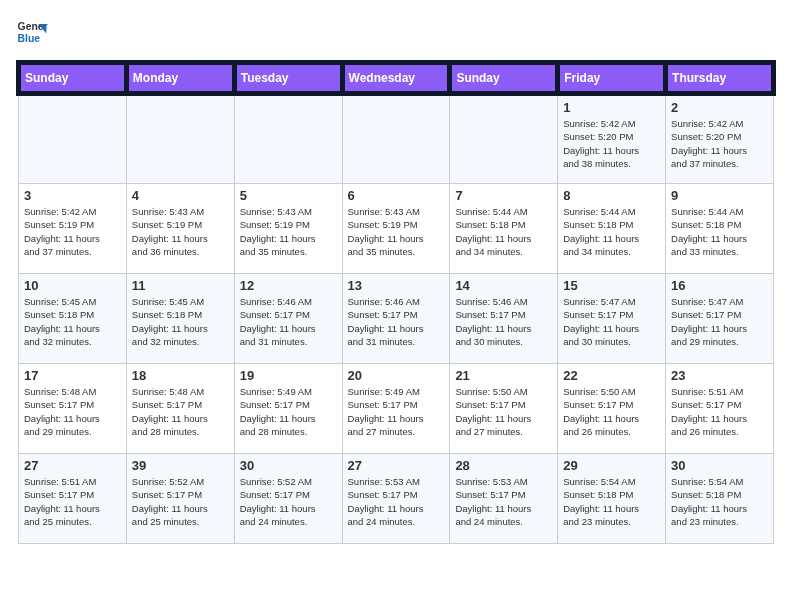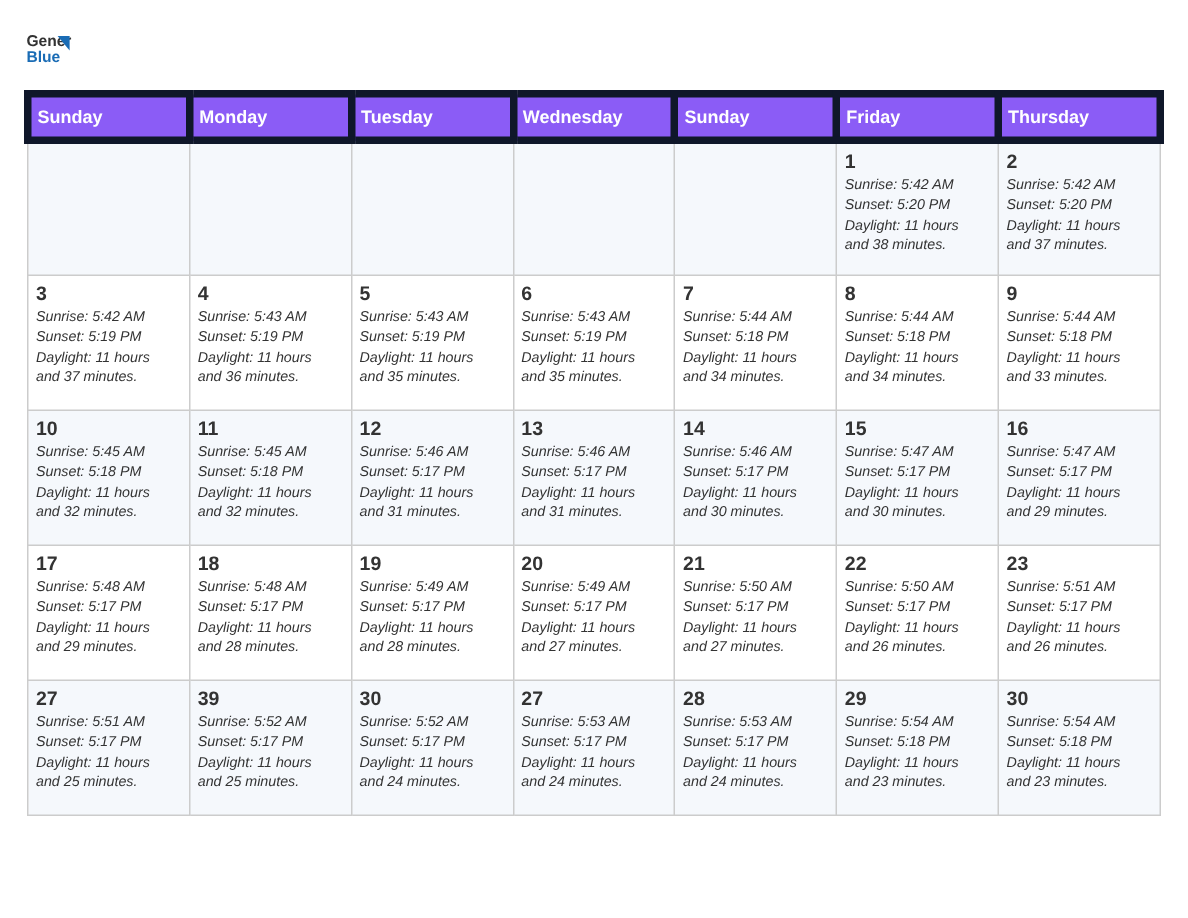--- a/index.html
+++ b/index.html
@@ -67,21 +67,20 @@
       font-size: 13px;
       font-weight: bold;
       color: #333;
       display: block;
       margin-bottom: 2px;
     }
     .day-detail {
       font-size: 9.5px;
       color: #333;
       line-height: 1.4;
-      font-style: italic;
     }
     td.empty {
       background: #fff;
     }
     tbody tr:nth-child(odd) td.empty {
       background: #f5f8fc;
     }
   </style>
 </head>
 <body>

